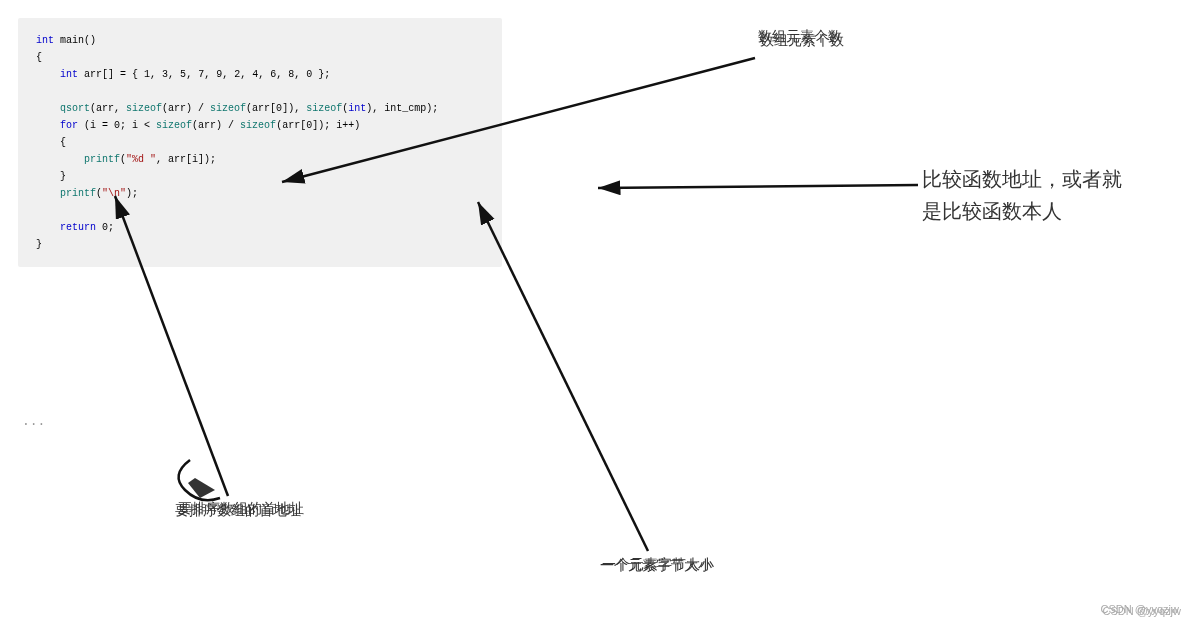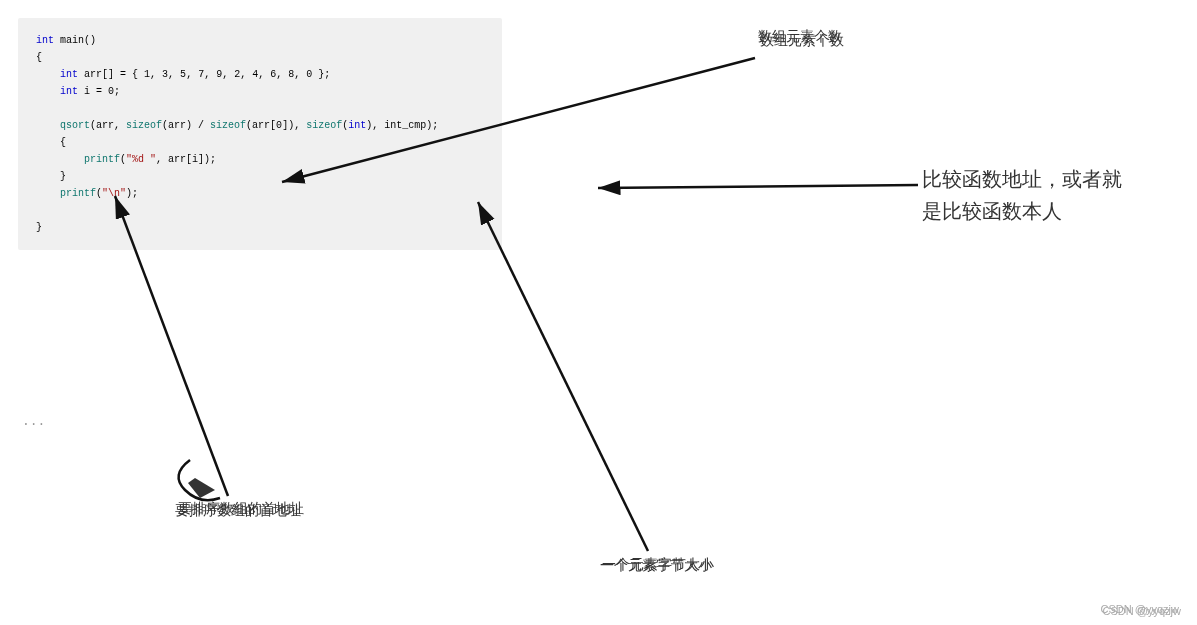--- a/index.html
+++ b/index.html
@@ -69,28 +69,29 @@
     }
   </style>
 </head>
 <body>
 
 <div class="code-block">
 
   <div class="code-line"><span class="kw">int</span><span class="plain"> main()</span></div>
   <div class="code-line"><span class="plain">{</span></div>
   <div class="code-line"><span class="plain">    </span><span class="kw">int</span><span class="plain"> arr[] = { </span><span class="num">1</span><span class="plain">, </span><span class="num">3</span><span class="plain">, </span><span class="num">5</span><span class="plain">, </span><span class="num">7</span><span class="plain">, </span><span class="num">9</span><span class="plain">, </span><span class="num">2</span><span class="plain">, </span><span class="num">4</span><span class="plain">, </span><span class="num">6</span><span class="plain">, </span><span class="num">8</span><span class="plain">, </span><span class="num">0</span><span class="plain"> };</span></div>
-  <div class="code-line"><span class="plain">    </span><span class="kw">int</span><span class="plain"> i = </span><span class="num">0</span><span class="plain">;</span></div>
   <div class="code-line">&nbsp;</div>
   <div class="code-line"><span class="plain">    </span><span class="cyan">qsort</span><span class="plain">(arr, </span><span class="cyan">sizeof</span><span class="plain">(arr) / </span><span class="cyan">sizeof</span><span class="plain">(arr[</span><span class="num">0</span><span class="plain">]), </span><span class="cyan">sizeof</span><span class="plain">(</span><span class="kw">int</span><span class="plain">), int_cmp);</span></div>
+  <div class="code-line"><span class="plain">    </span><span class="kw">for</span><span class="plain"> (i = </span><span class="num">0</span><span class="plain">; i &lt; </span><span class="cyan">sizeof</span><span class="plain">(arr) / </span><span class="cyan">sizeof</span><span class="plain">(arr[</span><span class="num">0</span><span class="plain">]); i++)</span></div>
   <div class="code-line"><span class="plain">    {</span></div>
   <div class="code-line"><span class="plain">        </span><span class="cyan">printf</span><span class="plain">(</span><span class="str">"%d "</span><span class="plain">, arr[i]);</span></div>
   <div class="code-line"><span class="plain">    }</span></div>
   <div class="code-line"><span class="plain">    </span><span class="cyan">printf</span><span class="plain">(</span><span class="str">"\n"</span><span class="plain">);</span></div>
   <div class="code-line">&nbsp;</div>
+  <div class="code-line"><span class="plain">    </span><span class="kw">return</span><span class="plain"> </span><span class="num">0</span><span class="plain">;</span></div>
   <div class="code-line"><span class="plain">}</span></div>
 </div>
 
 <div class="dots" style="position:absolute; top:415px; left:22px;">···</div>
 
 <div class="annotation" style="top: 30px; left: 760px;">数组元素个数</div>
 
 <div class="annotation" style="top: 165px; left: 920px;"></div>
 
 <div class="annotation" style="top: 500px; left: 175px;">要排序数组的首地址</div>

